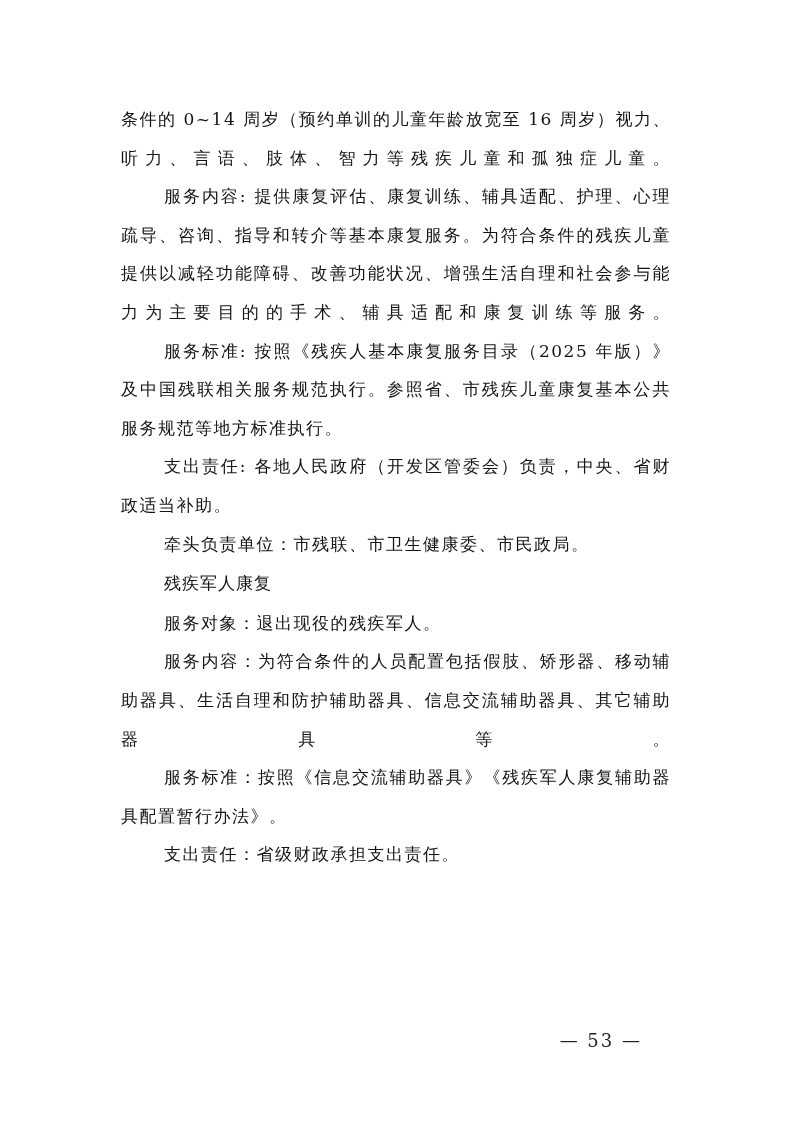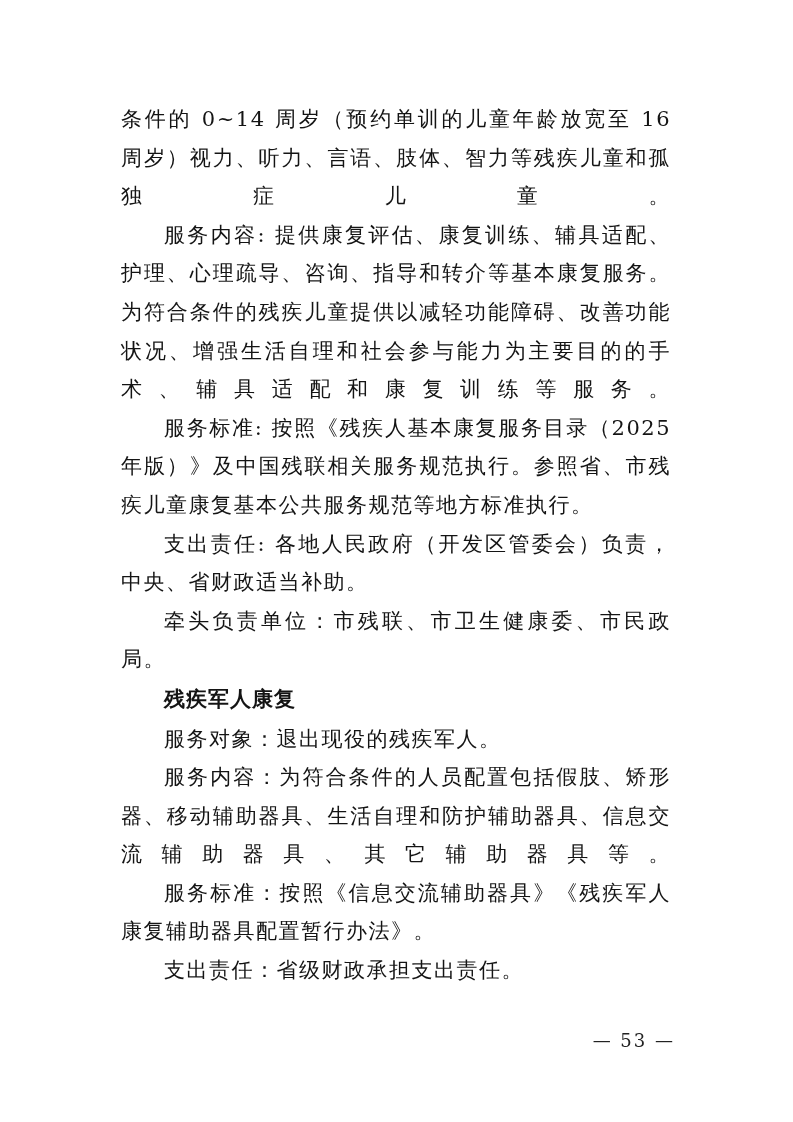--- a/index.html
+++ b/index.html
@@ -14,48 +14,48 @@
     background: #ffffff;
     overflow: hidden;
     font-family: "DejaVu Serif", "Liberation Serif", serif;
     color: #141414;
   }
   .content {
     position: absolute;
     left: 121px;
     top: 100px;
     width: 550px;
-    font-size: 21px;
+    font-size: 17px;
     line-height: 38.6px;
     letter-spacing: 1.5px;
     text-align: justify;
   }
   .content p {
     margin: 0;
     padding: 0;
     text-indent: 43px;
     text-align: justify;
     text-align-last: left;
   }
   .content p.no-indent {
     text-indent: 0;
   }
   .content p.full-last {
     text-align-last: justify;
   }
   .content p.heading {
-    font-weight: bold;
+    font-weight: normal;
     font-family: "DejaVu Sans", "Liberation Sans", sans-serif;
     letter-spacing: 1px;
     margin: 1px 0;
   }
   .page-footer {
     position: absolute;
     top: 1030px;
-    right: 118px;
+    right: 151px;
     font-size: 18px;
     letter-spacing: 2px;
     color: #222222;
     font-family: "DejaVu Serif", "Liberation Serif", serif;
   }
 </style>
 </head>
 <body>
 
 <div class="page">

